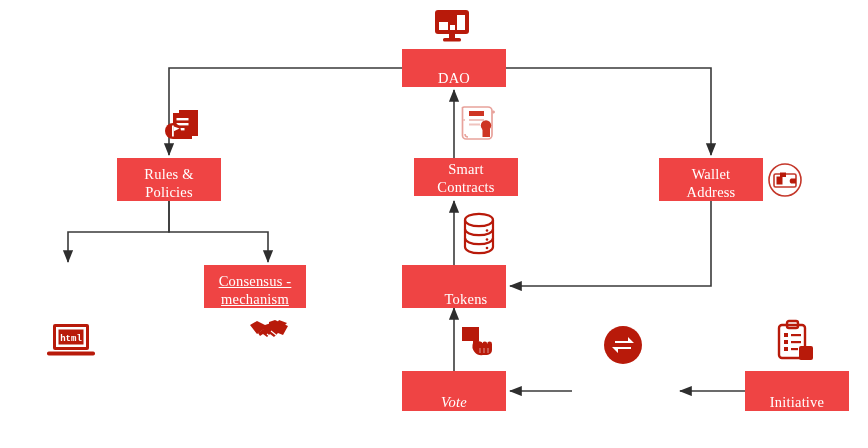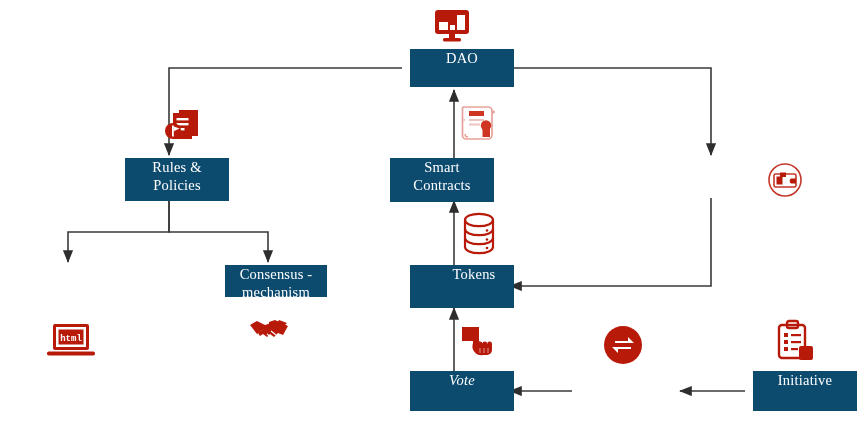--- a/index.html
+++ b/index.html
@@ -20,33 +20,32 @@
   #edges {
     position: absolute;
     left: 0;
     top: 0;
     width: 868px;
     height: 448px;
     pointer-events: none;
   }
   .node {
     position: absolute;
-    background: #0c4a6e;
+    background: #ef4444;
     color: #ffffff;
     display: flex;
-    align-items: flex-start;
+    align-items: flex-end;
     justify-content: center;
     text-align: center;
     font-family: "Liberation Serif", serif;
     font-size: 14.5px;
     line-height: 1.25;
     letter-spacing: 0.2px;
     box-sizing: border-box;
     z-index: 3;
-    margin-left: 8px;
   }
   .icon {
     position: absolute;
     z-index: 4;
   }
 </style>
 </head>
 <body>
 
 <div id="canvas">
@@ -73,28 +72,32 @@
 
   <div class="node" style="left:402px; top:49px; width:104px; height:38px;">
     <span style="white-space:pre-line;">DAO</span>
   </div>
 
   <div class="node" style="left:117px; top:158px; width:104px; height:43px;">
     <span style="white-space:pre-line;">Rules &amp;
 Policies</span>
   </div>
 
-  <div class="node" style="left:382px; top:158px; width:104px; height:44px;">
+  <div class="node" style="left:414px; top:158px; width:104px; height:38px;">
     <span style="white-space:pre-line;">Smart
 Contracts</span>
   </div>
 
-
-
-  <div class="node" style="left:217px; top:265px; width:102px; height:32px;">
+  <div class="node" style="left:659px; top:158px; width:104px; height:43px;">
+    <span style="white-space:pre-line;">Wallet
+Address</span>
+  </div>
+
+
+  <div class="node" style="left:204px; top:265px; width:102px; height:43px;text-decoration:underline;">
     <span style="white-space:pre-line;">Consensus -
 mechanism</span>
   </div>
 
   <div class="node" style="left:402px; top:265px; width:104px; height:43px;padding-left:24px;">
     <span style="white-space:pre-line;">Tokens</span>
   </div>
 
   <div class="node" style="left:402px; top:371px; width:104px; height:40px;">
     <span style="white-space:pre-line;font-style:italic;">Vote</span>

